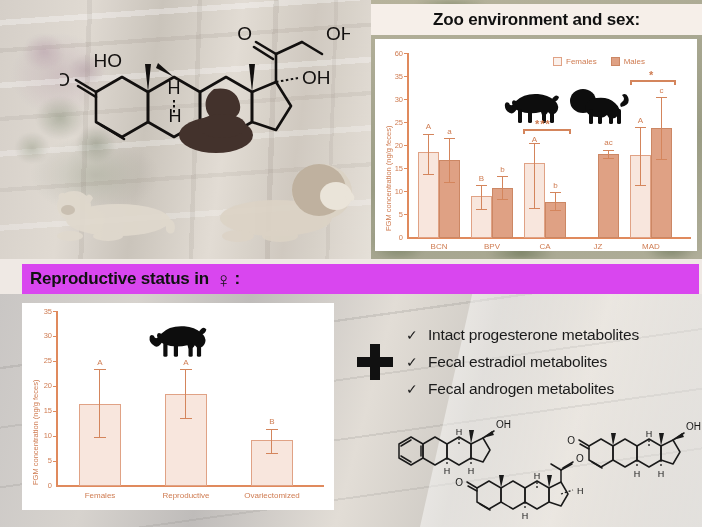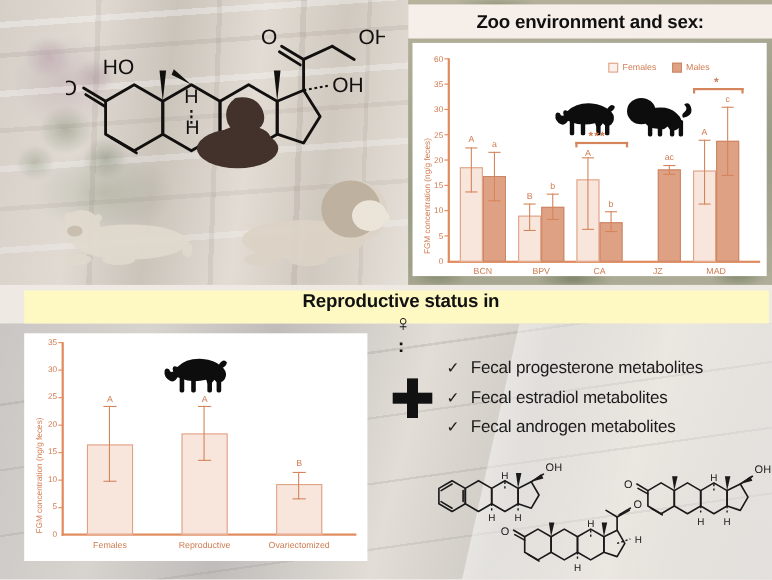--- a/index.html
+++ b/index.html
@@ -84,23 +84,23 @@
     font-size: 17px; font-weight: bold; color: #111; letter-spacing: -0.2px;
   }
   .chart-zoo-frame {
     position: absolute; left: 4px; top: 39px; width: 322px; height: 212px;
     background: #ffffff;
   }
 
   
   .title-repro {
     position: absolute; left: 22px; top: 264px; width: 677px; height: 30px;
-    background: #fef9c3;
+    background: #d946ef;
     display: flex; align-items: center; padding-left: 8px;
-    font-size: 17px; font-weight: bold; color: #111; letter-spacing: -0.2px; flex-direction: column;
+    font-size: 17px; font-weight: bold; color: #111; letter-spacing: -0.2px;
   }
   .venus { font-size: 21px; font-weight: bold; margin: 0 3px 0 7px; line-height: 1; }
 
   
   .chart-repro-frame {
     position: absolute; left: 22px; top: 303px; width: 312px; height: 207px;
     background: #ffffff;
   }
 
   
@@ -510,21 +510,21 @@
       <div class="xlab" style="left:214px; top:189px; width:72px;">Ovariectomized</div>
 
     </div>
   </div>
 
   <div class="plus-sign"></div>
 
   <div class="checklist">
     <div class="check-row">
       <span class="check-mark">✓</span>
-      <span>Fecal progesterone metabolites</span>
+      <span>Intact progesterone metabolites</span>
     </div>
     <div class="check-row">
       <span class="check-mark">✓</span>
       <span>Fecal estradiol metabolites</span>
     </div>
     <div class="check-row">
       <span class="check-mark">✓</span>
       <span>Fecal androgen metabolites</span>
     </div>
   </div>

